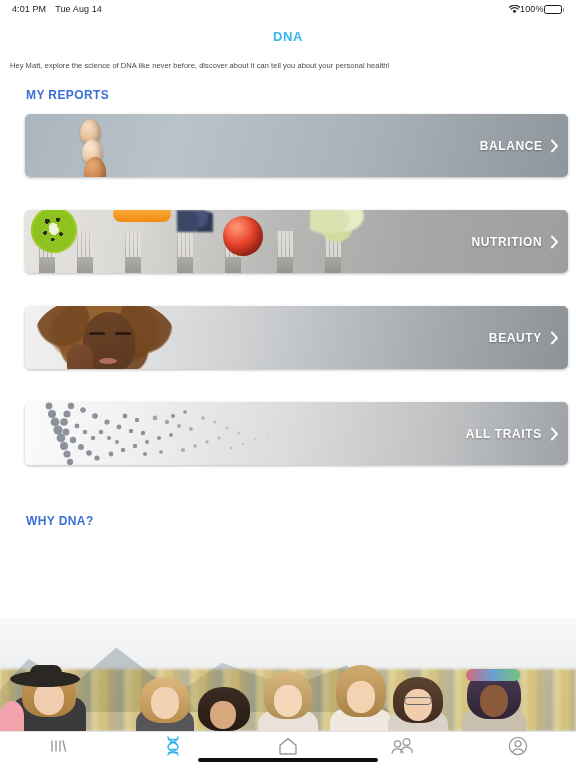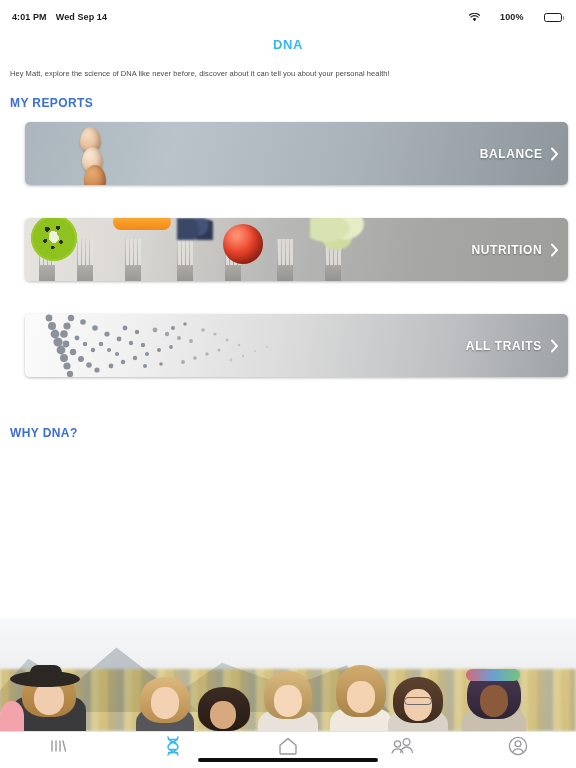--- a/index.html
+++ b/index.html
@@ -9,26 +9,25 @@
     background:#ffffff;
     overflow:hidden;
     position:relative;
   }
 
   
   .statusbar{
     height:18px; width:100%;
     display:flex; align-items:center;
     padding:0 12px;
-    font-size:9px; font-weight:bold; color:#1c1c1e;
+    font-size:9px; font-weight:normal; color:#1c1c1e;
     letter-spacing:0.1px;
-    margin-top:8px;
   }
   .sb-left{ display:flex; align-items:center; gap:9px; }
-  .sb-right{ margin-left:auto; display:flex; align-items:flex-end; gap:20px; }
+  .sb-right{ margin-left:auto; display:flex; align-items:flex-end; gap:0; }
   .wifi-icon{ display:inline-block; width:11px; height:9px; position:relative; }
   .wifi-icon svg{ display:block; }
   .batt{ display:flex; align-items:center; }
   .batt-body{
     width:18px; height:9px; border:1px solid #1c1c1e; border-radius:2.5px;
     padding:1px; position:relative;
   }
   .batt-fill{ background:#1c1c1e; height:100%; width:100%; border-radius:1px; }
   .batt-cap{
     width:1.5px; height:4px; background:#1c1c1e; opacity:.5;
@@ -51,21 +50,21 @@
     color:#4a4a4a;
     padding:17px 10px 0 10px;
     letter-spacing:0.05px;
   }
 
   .section-title{
     font-size:12px;
     font-weight:bold;
     color:#3b6fd4;
     letter-spacing:0.4px;
-    padding:18px 0 0 10px;
+    padding:18px 0 0 26px;
   }
   .section-title.why{ padding-top:16px; }
 
   
   .cards{ padding:12px 8px 0 8px;margin-left:17px; }
   .card{
     position:relative;
     height:63px;
     border-radius:5px;
     overflow:hidden;
@@ -312,21 +311,21 @@
     bottom:6px; left:50%; transform:translateX(-50%);
     width:180px; height:4px; border-radius:3px; background:#0d0d0d;
   }
 </style>
 </head>
 <body>
 
 <div class="statusbar">
   <div class="sb-left">
     <span>4:01 PM</span>
-    <span>Wed Sep 14</span>
+    <span>Tue Aug 14</span>
   </div>
   <div class="sb-right">
     <span class="wifi-icon">
       <svg width="11" height="9" viewBox="0 0 11 9">
         <path d="M5.5 8.2 L3.6 5.9 a3 3 0 0 1 3.8 0 Z" fill="#1c1c1e"></path>
         <path d="M1.9 4.1 a5.6 5.6 0 0 1 7.2 0" stroke="#1c1c1e" stroke-width="1.1" fill="none" stroke-linecap="round"></path>
         <path d="M0.4 2.2 a8.2 8.2 0 0 1 10.2 0" stroke="#1c1c1e" stroke-width="1.1" fill="none" stroke-linecap="round"></path>
       </svg>
     </span>
     <span>100%</span>
@@ -381,20 +380,35 @@
       <span>NUTRITION</span>
       <span class="chev">
         <svg width="9" height="14" viewBox="0 0 9 14">
             <path d="M1.5 1.5 L7 7 L1.5 12.5" stroke="#fff" stroke-width="2" fill="none" stroke-linecap="round" stroke-linejoin="round"></path>
           </svg>
       </span>
     </div>
   </div>
 
 
+  <div class="card">
+    <div class="art art-beauty">
+      <span class="hair"></span>
+      <span class="face"></span>
+      <span class="handb"></span>
+    </div>
+    <div class="label">
+      <span>BEAUTY</span>
+      <span class="chev">
+        <svg width="9" height="14" viewBox="0 0 9 14">
+            <path d="M1.5 1.5 L7 7 L1.5 12.5" stroke="#fff" stroke-width="2" fill="none" stroke-linecap="round" stroke-linejoin="round"></path>
+          </svg>
+      </span>
+    </div>
+  </div>
 
   <div class="card">
     <div class="art art-traits">
       <svg class="helix" viewBox="0 0 320 63" preserveAspectRatio="none">
         <g fill="#8c929b">
           <circle cx="24" cy="4" r="3.4"></circle>
             <circle cx="27" cy="12" r="4"></circle>
             <circle cx="30" cy="20" r="4.4"></circle>
           <circle cx="33" cy="28" r="4.6"></circle>
             <circle cx="36" cy="36" r="4.4"></circle>

